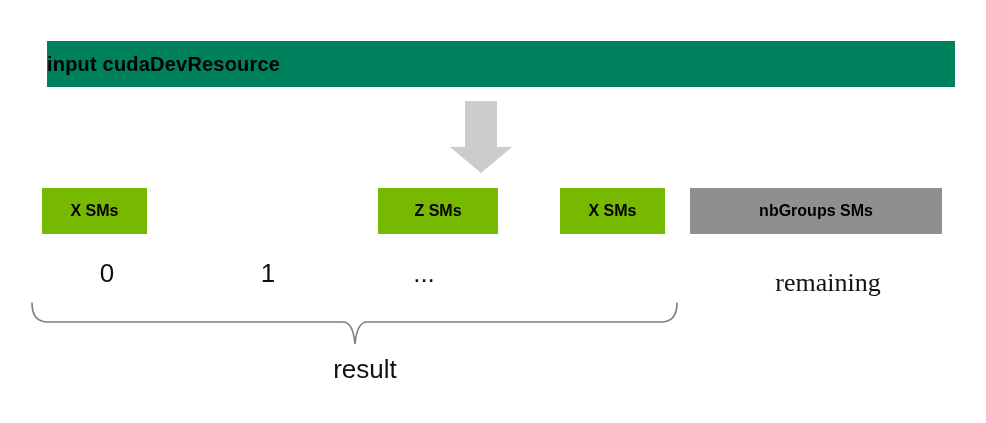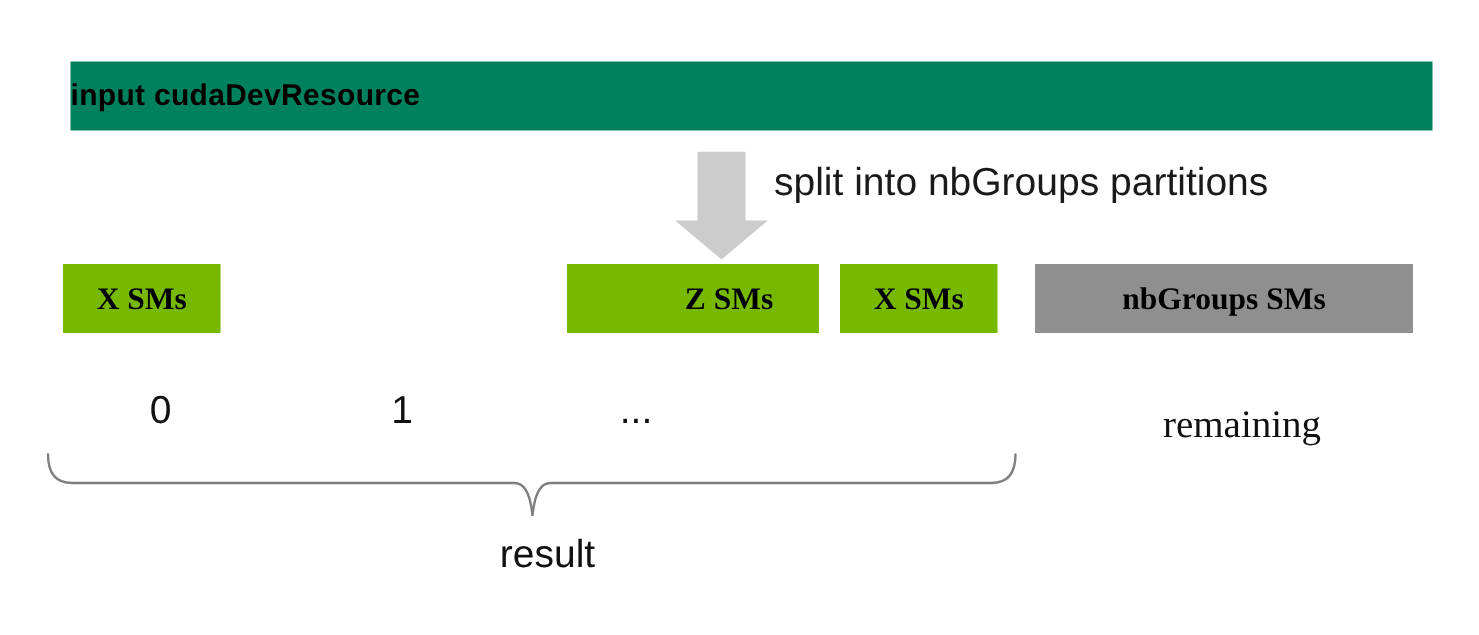--- a/index.html
+++ b/index.html
@@ -42,36 +42,35 @@
   .split-label {
     position: absolute;
     left: 516px;
     top: 106px;
     font-size: 26px;
     color: #1a1a1a;
     white-space: nowrap;
   }
   .part-box {
     position: absolute;
-    top: 176px;
+    top: 188px;
     height: 46px;
     display: flex;
     align-items: center;
     justify-content: center;
-    font-size: 21px;
+    font-size: 16px;
     font-weight: bold;
     color: #000000;
     white-space: nowrap;
-    font-family: Liberation Serif, serif;
   }
   .part-green { background: var(--green, #76B900); }
   .part-gray  { background: var(--gray, #8F8F8F); }
   .box-0 { left: 42px;  width: 105px; }
   .box-1 { left: 172px; width: 161px; }
-  .box-2 { left: 378px; width: 120px; padding-left: 48px; }
+  .box-2 { left: 378px; width: 120px; }
   .box-3 { left: 560px; width: 105px; }
   .box-4 { left: 690px; width: 252px; }
   .idx-label {
     position: absolute;
     top: 258px;
     transform: translateX(-50%);
     font-size: 26px;
     color: #111111;
     white-space: nowrap;
   }
@@ -103,21 +102,20 @@
 <div class="canvas" style="--teal: #00815E; --green: #76B900; --gray: #8F8F8F;">
 
   <div class="top-bar">
     <span class="bar-label">input cudaDevResource</span>
   </div>
 
   <svg class="arrow-svg" viewBox="0 0 62 72" aria-hidden="true">
     <polygon points="15,0 47,0 47,46 62,46 31,72 0,46 15,46" fill="#CCCCCC"></polygon>
   </svg>
 
-  <div class="split-label">split into nbGroups partitions</div>
 
   <div class="part-box part-green box-0">X SMs</div>
   <div class="part-box part-green box-2">Z SMs</div>
   <div class="part-box part-green box-3">X SMs</div>
   <div class="part-box part-gray box-4">nbGroups SMs</div>
 
   <div class="idx-label idx-0">0</div>
   <div class="idx-label idx-1">1</div>
   <div class="idx-label idx-2">...</div>
   <div class="idx-label idx-4">remaining</div>

